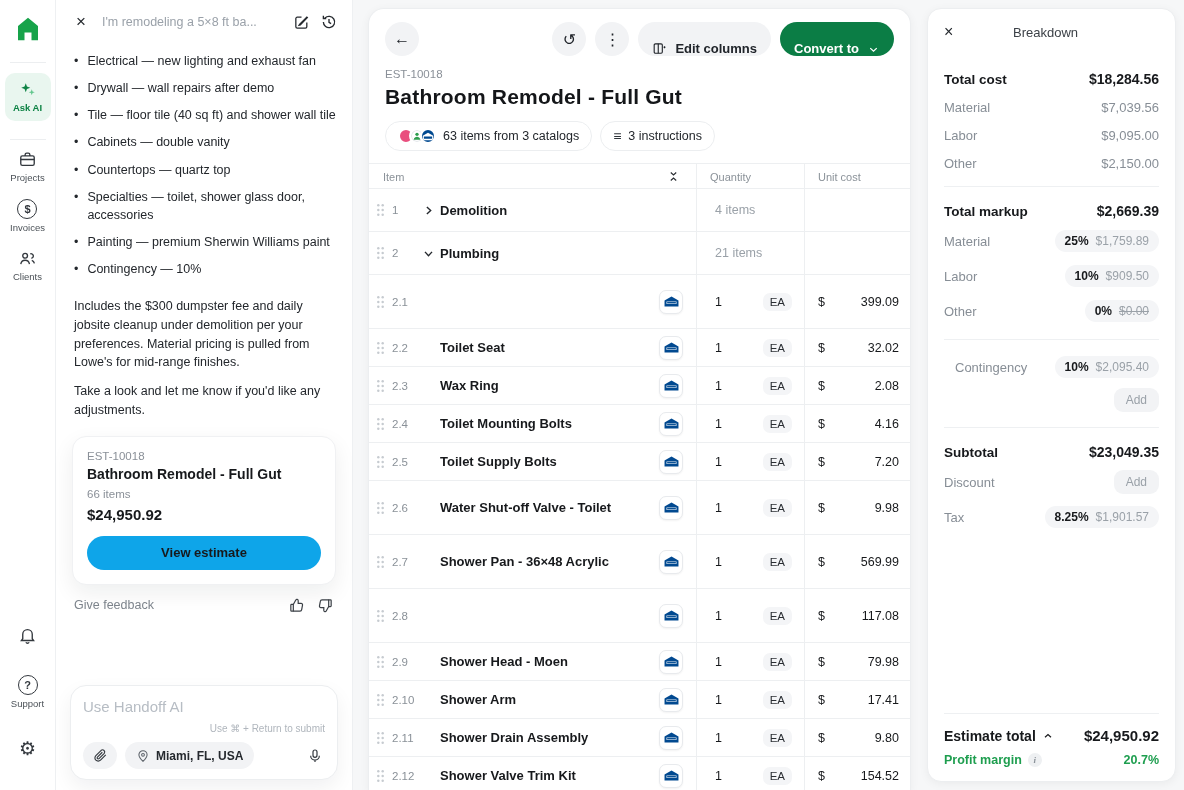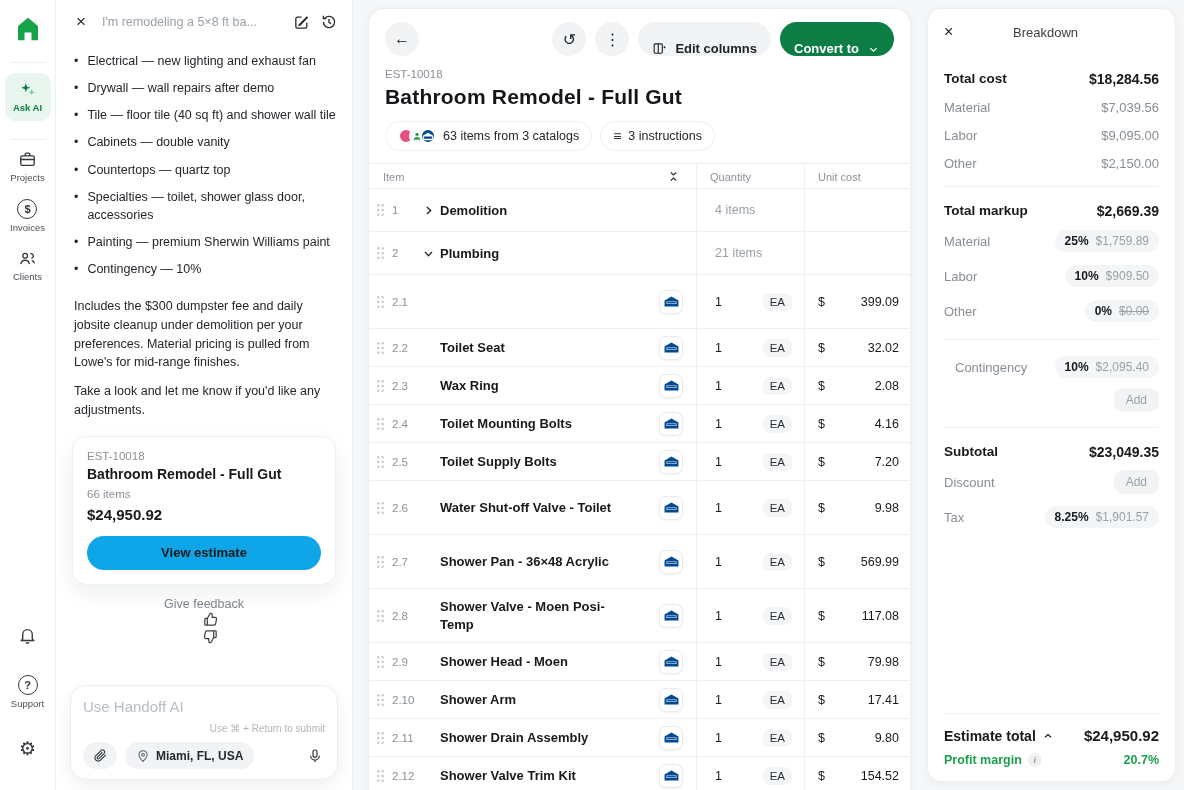--- a/index.html
+++ b/index.html
@@ -30,21 +30,21 @@
   .bullets { margin:8px 2px 0 4px; }
   .bullet-row { display:flex; gap:9px; margin-bottom:9px; font-size:12.5px; line-height:1.45; color:#23272c; }
   .bullet-dot { flex:0 0 auto; }
   .chat-para { font-size:12.5px; line-height:1.5; color:#23272c; margin:10px 4px 0; }
   .est-card { margin:16px 2px 0; background:#fff; border:1px solid #f0f1f3; border-radius:14px; box-shadow:0 8px 22px rgba(20,24,28,.07); padding:13px 14px 14px; }
   .est-num { font-size:11.5px; color:#8a9098; }
   .est-title { font-size:14px; font-weight:bold; color:#17191c; margin-top:4px; }
   .est-items { font-size:11.5px; color:#8a9098; margin-top:6px; }
   .est-price { font-size:15px; font-weight:bold; color:#17191c; margin-top:6px; }
   .view-btn { margin-top:13px; width:100%; height:34px; border:none; background:#0ea5e9; border-radius:17px; font-family:inherit; font-size:13px; font-weight:bold; color:#17191c; cursor:pointer; }
-  .feedback { display:flex; align-items:center; margin:12px 4px 0;flex-direction:column; }
+  .feedback { display:flex; align-items:center; margin:12px 4px 0; }
   .feedback .txt { font-size:12.5px; color:#7c838b; flex:1; }
   .thumb { color:#3a3f45; cursor:pointer; margin-left:12px; }
   .composer { margin-top:auto; border:1px solid #eceef0; border-radius:16px; box-shadow:0 8px 20px rgba(20,24,28,.06); padding:12px 12px 10px; background:#fff; }
   .composer-ph { font-size:15px; color:#b7bdc4; }
   .composer-hint { text-align:right; font-size:10px; color:#b0b6bd; margin-top:8px; }
   .composer-row { display:flex; align-items:center; gap:8px; margin-top:8px; }
   .clip-pill { width:34px; height:27px; background:#f2f3f5; border-radius:14px; display:flex; align-items:center; justify-content:center; cursor:pointer; color:#33383e; }
   .loc-pill { height:27px; background:#f2f3f5; border-radius:14px; display:flex; align-items:center; gap:6px; padding:0 11px; font-size:12px; font-weight:bold; color:#25292e; cursor:pointer; }
   .mic-btn { margin-left:auto; color:#33383e; cursor:pointer; padding:2px; }
 
@@ -94,21 +94,21 @@
   .qty-val { font-size:12.5px; color:#17191c; }
   .unit-pill { margin-left:auto; background:#f4f5f7; border-radius:7px; padding:3px 7px; font-size:11.5px; color:#2a2e33; }
   .cur { font-size:12.5px; color:#17191c; }
   .cost-val { margin-left:auto; font-size:12.5px; color:#17191c; }
 
   
   .bd { width:249px; flex:0 0 249px; height:774px; background:#fff; border:1px solid #eceef0; border-radius:14px; box-shadow:0 2px 10px rgba(20,24,28,.05); display:flex; flex-direction:column; padding:0 16px; }
   .bd-head { position:relative; height:46px; display:flex; align-items:center; flex:0 0 46px; }
   .bd-close { font-size:16px; color:#25292e; cursor:pointer; }
   .bd-title { position:absolute; left:0; right:12px; text-align:center; font-size:13px; color:#3c4147; }
-  .bd-row { display:flex; align-items:flex-start;gap:28px; }
+  .bd-row { display:flex; align-items:center;gap:28px; }
   .bd-row.bold { margin-top:16px; }
   .bd-row.bold .l { font-size:13.5px; font-weight:bold; color:#17191c; }
   .bd-row.bold .v { margin-left:auto; font-size:14px; font-weight:bold; color:#17191c; }
   .bd-sub { display:flex; margin-top:13px; align-items:center; }
   .bd-sub .l { font-size:13px; color:#878e96; }
   .bd-sub .v { margin-left:auto; font-size:13px; color:#878e96; }
   .bd-divider { height:1px; background:#eef0f2; margin:15px 0 0; }
   .pillrow { display:flex; align-items:center; margin-top:9px; min-height:26px; }
   .pillrow .l { font-size:13px; color:#878e96; }
   .pct-pill { margin-left:auto; background:#f4f5f7; border-radius:13px; padding:4px 10px; display:flex; gap:7px; align-items:center; cursor:pointer; }
@@ -642,21 +642,20 @@
                 <circle cx="2.5" cy="2.5" r="1.4"></circle>
                 <circle cx="7.5" cy="2.5" r="1.4"></circle>
                 <circle cx="2.5" cy="8" r="1.4"></circle>
                 <circle cx="7.5" cy="8" r="1.4"></circle>
                 <circle cx="2.5" cy="13.5" r="1.4"></circle>
                 <circle cx="7.5" cy="13.5" r="1.4"></circle>
               </svg>
             </span>
             <span class="row-num">2.8</span>
             <span class="chev-slot"></span>
-            <span class="item-name">Shower Valve - Moen Posi-Temp</span>
             <span class="badge">
               <svg viewBox="0 0 18 14" width="17" height="13">
                 <path d="M1.5 6 9 1.5 16.5 6v6.5h-15Z" fill="#014990"></path>
                 <rect x="3.6" y="7" width="10.8" height="2.6" fill="#fff" opacity="0.92"></rect>
                 <rect x="4.3" y="7.6" width="9.4" height="1.4" fill="#014990"></rect>
               </svg>
             </span>
           </div>
           <div class="cell-qty">
             <span class="qty-val">1</span>

